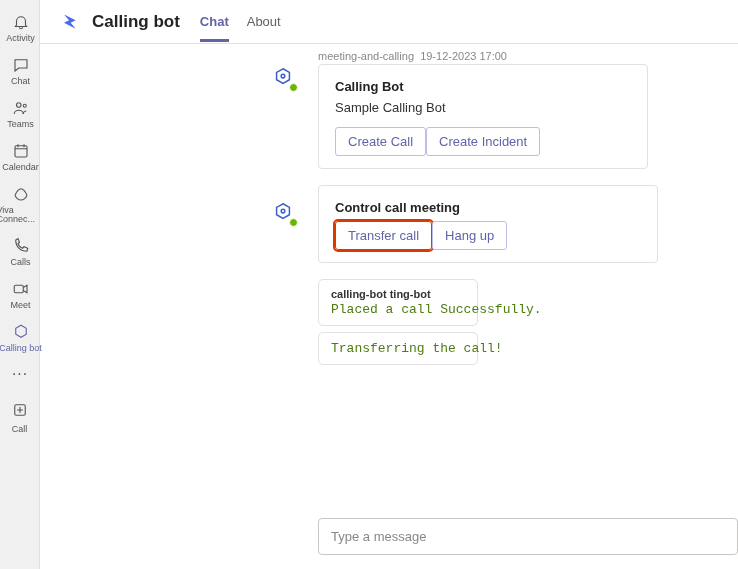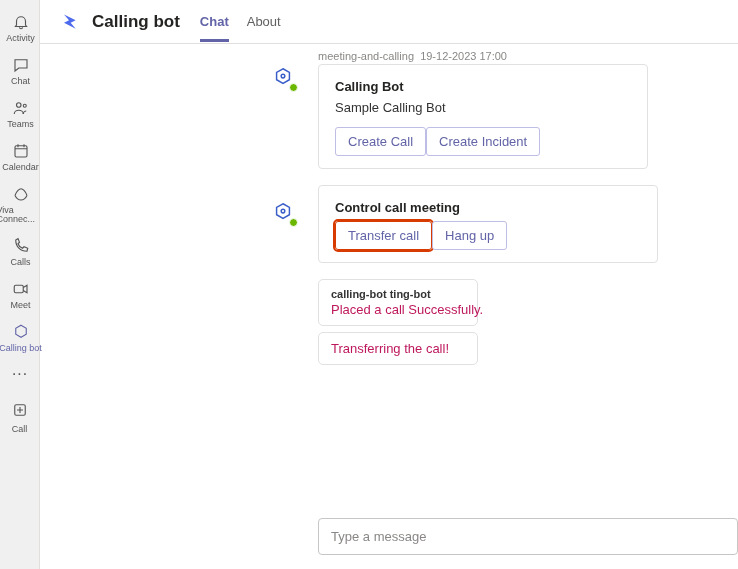--- a/index.html
+++ b/index.html
@@ -53,21 +53,21 @@
   .card { margin-left:48px; background:#fff; border:1px solid var(--card-border); border-radius:4px; padding:14px 16px 12px; width:330px; }
   .card.wide { width:340px; }
   .card h4 { margin:0 0 6px; font-size:13px; font-weight:700; }
   .card p { margin:0 0 12px; font-size:13px; color:#333; }
   .btn-row { display:flex; flex-wrap:wrap; }
   .ac-btn { border:1px solid var(--btn-border); background:#fff; color:var(--teams-purple); font-size:13px; padding:6px 12px; border-radius:3px; cursor:pointer; font-family:inherit; }
   .ac-btn.highlight { outline:2px solid var(--highlight-red); outline-offset:0; border-color:var(--highlight-red); }
 
   .plain-msg { margin-left:48px; background:#fff; border:1px solid var(--card-border); border-radius:5px; padding:8px 12px; width:160px; margin-bottom:6px; }
   .plain-msg .pm-sender { font-size:11px; font-weight:600; color:#333; margin-bottom:2px; }
-  .plain-msg .pm-text { font-size:13px; color:#be185d; white-space:nowrap; }
+  .plain-msg .pm-text { font-size:13px; color:#4d7c0f; white-space:nowrap;font-family:Liberation Mono, monospace; }
 
   
   .compose-wrap { border-top:0; padding:10px 0 14px 0; }
   .compose { max-width:470px; margin-left:278px; }
   .compose input { width:100%; border:1px solid #c8c6c4; border-radius:4px; padding:10px 12px; font-size:13px; font-family:inherit; outline:none; color:#333; }
   .compose input::placeholder { color:#8a8886; }
 </style>
 </head>
 <body>
 

